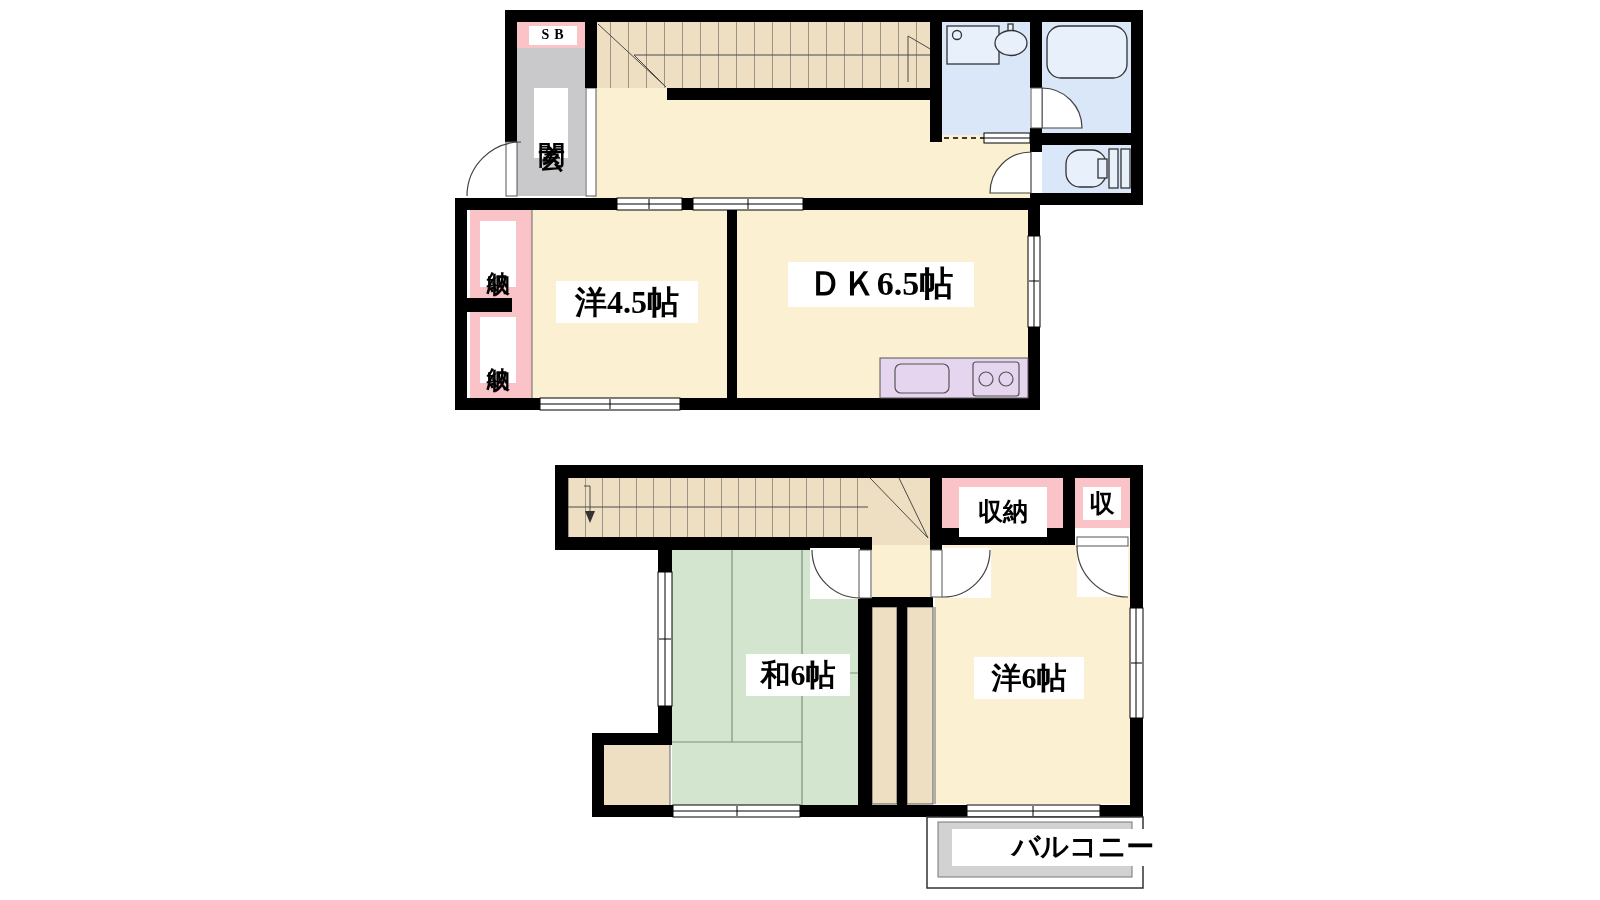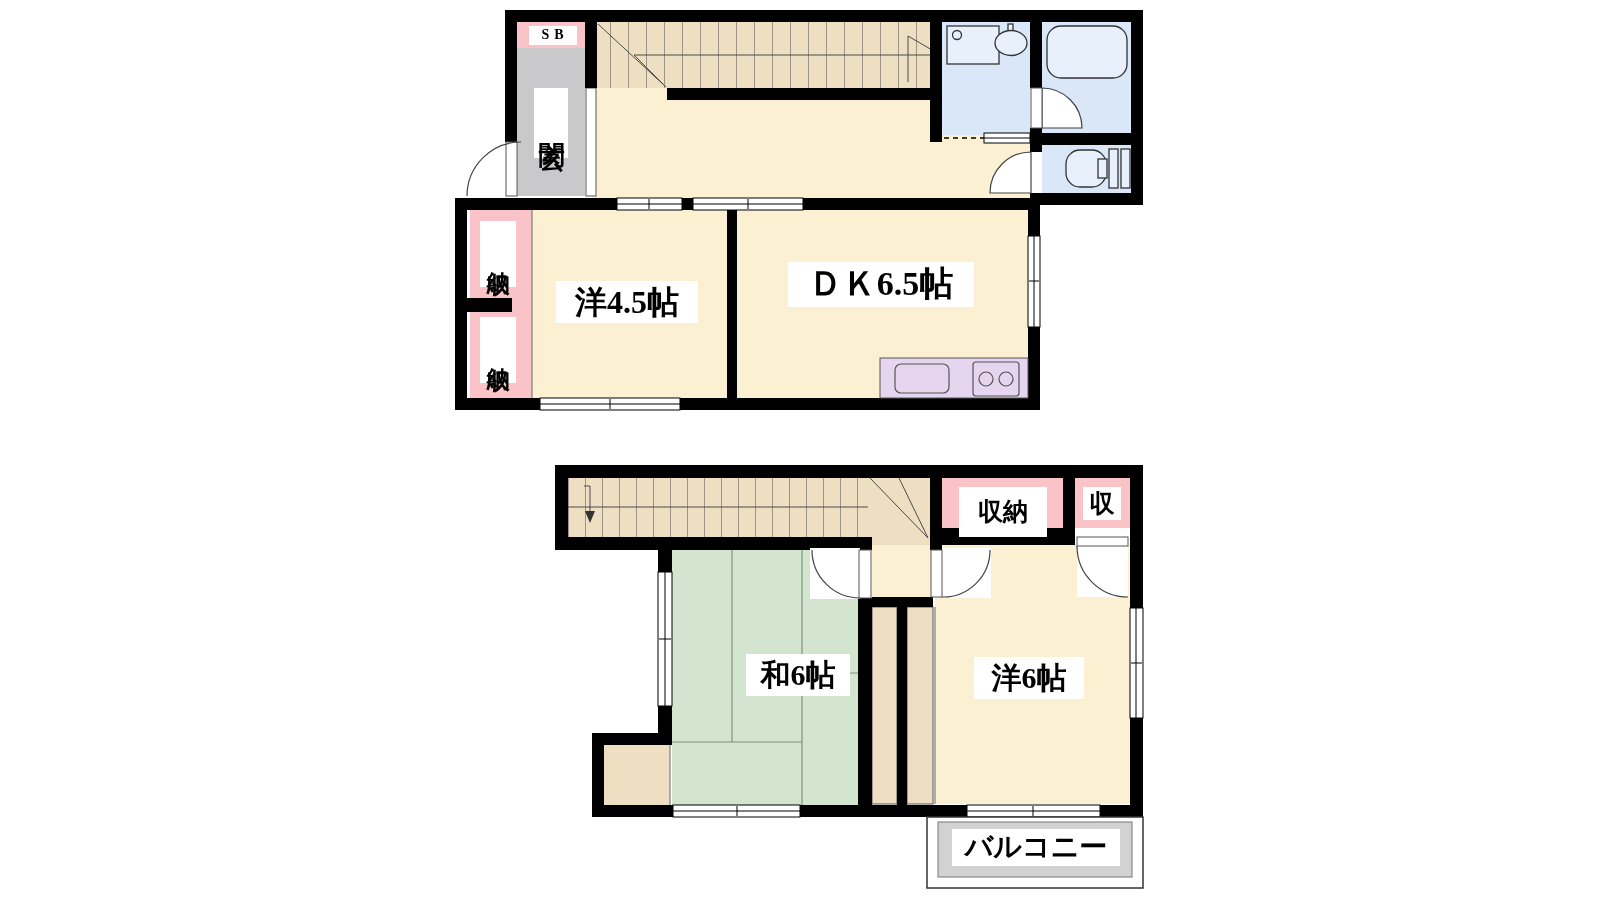--- a/index.html
+++ b/index.html
@@ -41,21 +41,21 @@
   .lbl-sb{left:529px;top:26px;width:44px;height:19px;font-size:14px;letter-spacing:5px;padding-left:4px;}
   .lbl-genkan{left:534px;top:88px;width:34px;height:70px;font-size:26px;}
   .lbl-st1{left:480px;top:221px;width:36px;height:66px;font-size:23px;}
   .lbl-st2{left:480px;top:317px;width:36px;height:66px;font-size:23px;}
   .lbl-yo45{left:556px;top:281px;width:142px;height:42px;font-size:32px;}
   .lbl-dk{left:788px;top:262px;width:186px;height:45px;font-size:34px;}
   .lbl-shuno{left:959px;top:487px;width:88px;height:50px;font-size:25px;}
   .lbl-shu{left:1083px;top:487px;width:38px;height:33px;font-size:25px;}
   .lbl-wa6{left:714px;top:654px;width:104px;height:42px;font-size:30px;margin-left:32px;}
   .lbl-yo6{left:974px;top:657px;width:110px;height:42px;font-size:30px;text-align:center;}
-  .lbl-bal{left:952px;top:829px;width:168px;height:37px;font-size:28px;}
+  .lbl-bal{left:952px;top:829px;width:168px;height:37px;font-size:28px;padding-left:47px;}
 </style>
 </head>
 <body>
 
 <div class="canvas">
 
 <svg width="1600" height="900" viewBox="0 0 1600 900">
   <defs>
     <pattern id="treads1" patternUnits="userSpaceOnUse" x="610" y="22" width="18" height="66">
       <path d="M0,0 V66" class="tread"></path>

